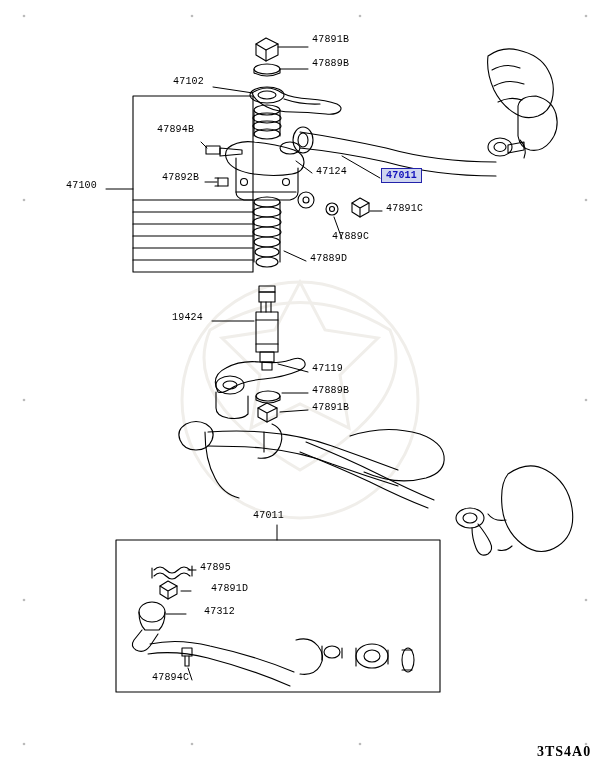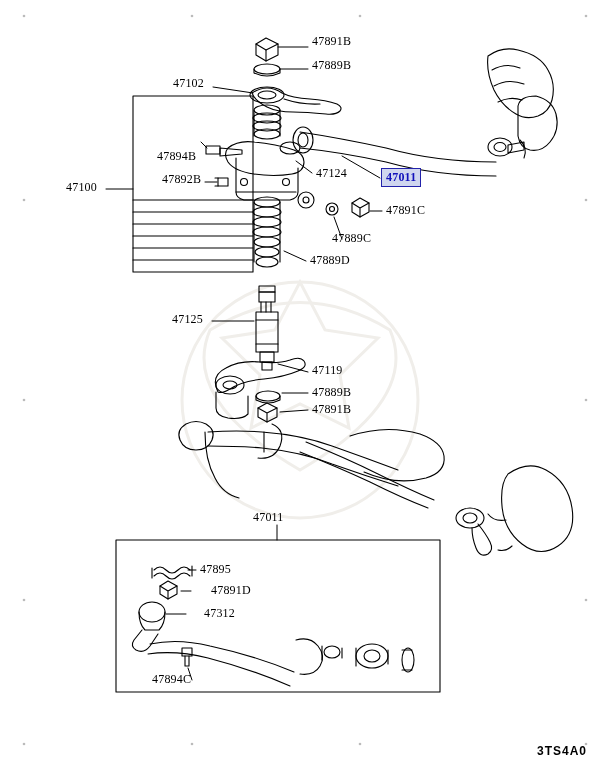--- a/index.html
+++ b/index.html
@@ -21,37 +21,37 @@
     height: 768px;
   }
   svg.layer {
     position: absolute;
     left: 0; top: 0;
     width: 609px;
     height: 768px;
   }
   .label {
     position: absolute;
-    font-family: Liberation Serif, serif;
-    font-size: 12px;
+    font-family: Liberation Mono, monospace;
+    font-size: 10px;
     color: #000000;
     white-space: nowrap;
     letter-spacing: 0.2px;
   }
   .label.highlight {
     border: 1px solid #2222aa;
     color: #1111bb;
     padding: 1px 4px;
     background: #cfd6ef;
     font-weight: bold;
   }
   .code-tag {
     position: absolute;
-    font-family: Liberation Sans, sans-serif;
-    font-size: 12px;
+    font-family: Liberation Serif, serif;
+    font-size: 14px;
     font-weight: bold;
     color: #000000;
     letter-spacing: 1px;
   }
   .dot-grid {
     position: absolute;
     left: 0; top: 0;
     width: 609px; height: 768px;
     pointer-events: none;
   }
@@ -282,29 +282,29 @@
         <path d="M191 591 l-10 0"></path>
         <path d="M186 614 l-20 0"></path>
         <path d="M192 680 l-4 -12"></path>
       </g>
     </g>
   </svg>
 
   <div class="label" style="left:312px; top:34px;">47891B</div>
   <div class="label" style="left:312px; top:58px;">47889B</div>
   <div class="label" style="left:173px; top:76px;">47102</div>
-  <div class="label" style="left:157px; top:149px;">47894B</div>
+  <div class="label" style="left:157px; top:124px;">47894B</div>
   <div class="label" style="left:162px; top:172px;">47892B</div>
   <div class="label" style="left:66px;  top:180px;">47100</div>
   <div class="label" style="left:316px; top:166px;text-align:center;">47124</div>
   <div class="label highlight" style="left:381px; top:168px;">47011</div>
   <div class="label" style="left:386px; top:203px;">47891C</div>
   <div class="label" style="left:332px; top:231px;">47889C</div>
   <div class="label" style="left:310px; top:253px;">47889D</div>
-  <div class="label" style="left:172px; top:312px;">47125</div>
+  <div class="label" style="left:172px; top:312px;">19424</div>
   <div class="label" style="left:312px; top:363px;">47119</div>
   <div class="label" style="left:312px; top:385px;">47889B</div>
   <div class="label" style="left:312px; top:402px;">47891B</div>
   <div class="label" style="left:253px; top:510px;">47011</div>
   <div class="label" style="left:200px; top:562px;">47895</div>
   <div class="label" style="left:211px; top:583px;">47891D</div>
   <div class="label" style="left:204px; top:606px;">47312</div>
   <div class="label" style="left:152px; top:672px;">47894C</div>
 
   <div class="code-tag" style="left:537px; top:744px;">3TS4A0</div>

